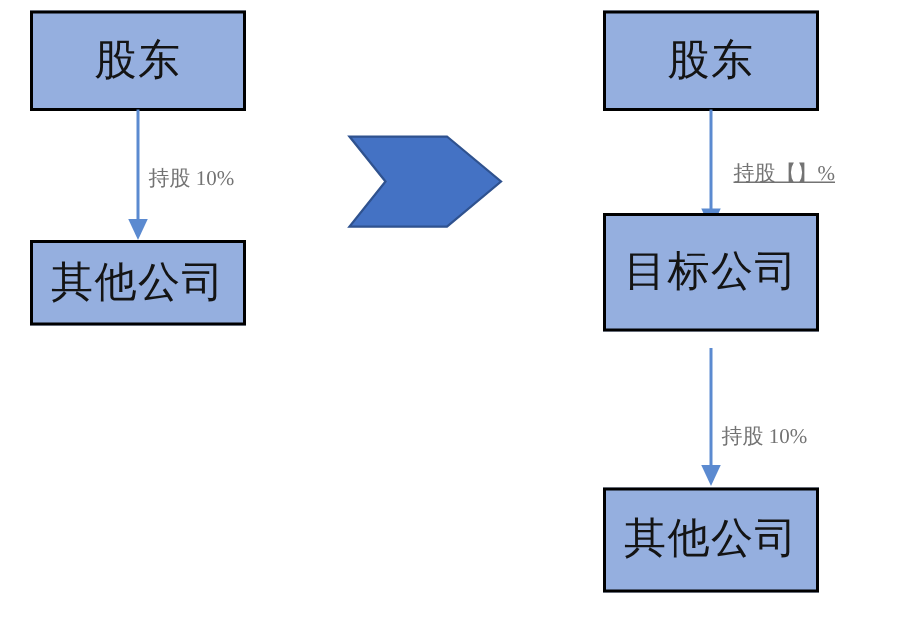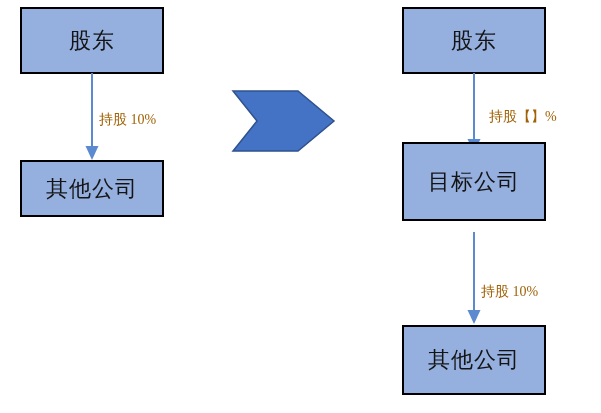--- a/index.html
+++ b/index.html
@@ -22,38 +22,38 @@
     position: absolute;
     box-sizing: border-box;
     background: #95AFDF;
     border: 2px solid #000000;
     display: flex;
     align-items: center;
     justify-content: center;
   }
   .box-label {
     font-family: "Liberation Serif", "DejaVu Serif", serif;
-    font-size: 22px;
+    font-size: 28px;
     line-height: 1;
     color: #141414;
     letter-spacing: 1px;
     white-space: nowrap;
     user-select: none;
   }
   
   .connector {
     position: absolute;
     overflow: visible;
   }
   .edge-label {
     position: absolute;
     font-family: "Liberation Serif", "DejaVu Serif", serif;
     font-size: 14px;
     line-height: 1;
-    color: #a16207;
+    color: #737373;
     white-space: nowrap;
     user-select: none;
   }
   .big-arrow {
     position: absolute;
     overflow: visible;
   }
 </style>
 </head>
 <body>
@@ -87,21 +87,21 @@
 
     <div class="box" style="left:402px; top:7px; width:144px; height:67px;">
       <span class="box-label">股东</span>
     </div>
 
     <svg class="connector" style="left:466px; top:73px; width:16px; height:81px;" viewBox="0 0 16 81">
       <line x1="8" y1="0" x2="8" y2="71" stroke="#5B8AD0" stroke-width="2"></line>
       <polygon points="8,80 1.5,66 14.5,66" fill="#5B8AD0"></polygon>
     </svg>
 
-    <div class="edge-label" style="left:489px; top:110px;">持股【】%</div>
+    <div class="edge-label" style="left:489px; top:110px;text-decoration:underline;">持股【】%</div>
 
     <div class="box" style="left:402px; top:142px; width:144px; height:79px;">
       <span class="box-label">目标公司</span>
     </div>
 
     <svg class="connector" style="left:466px; top:232px; width:16px; height:93px;" viewBox="0 0 16 93">
       <line x1="8" y1="0" x2="8" y2="83" stroke="#5B8AD0" stroke-width="2"></line>
       <polygon points="8,92 1.5,78 14.5,78" fill="#5B8AD0"></polygon>
     </svg>
 

